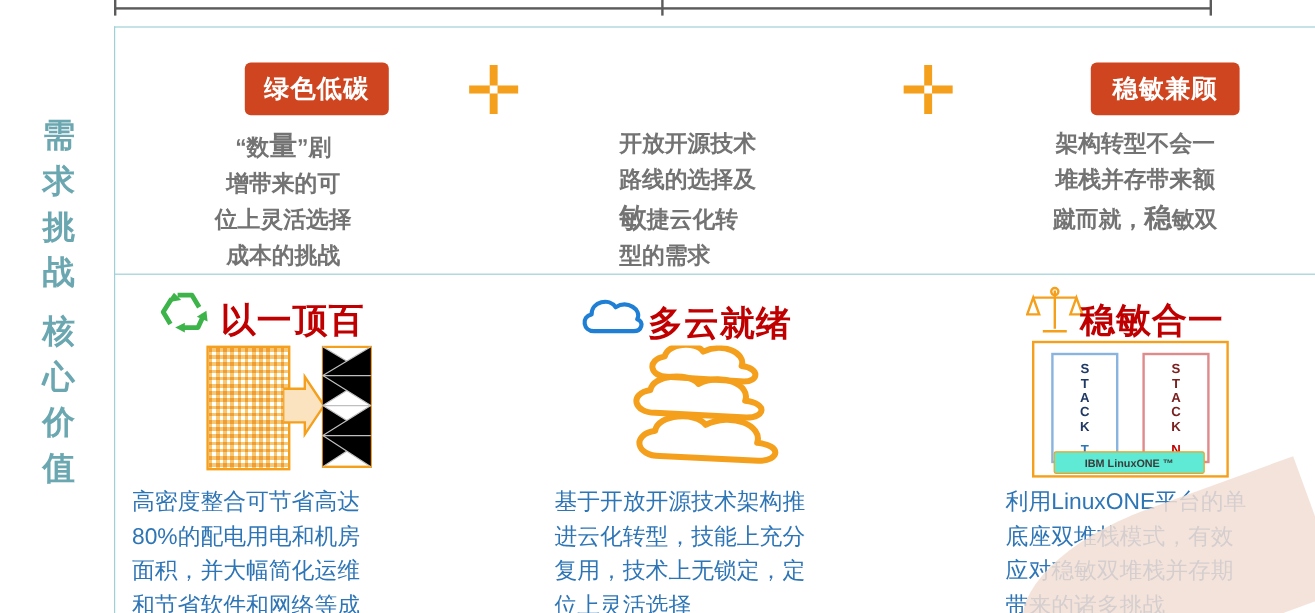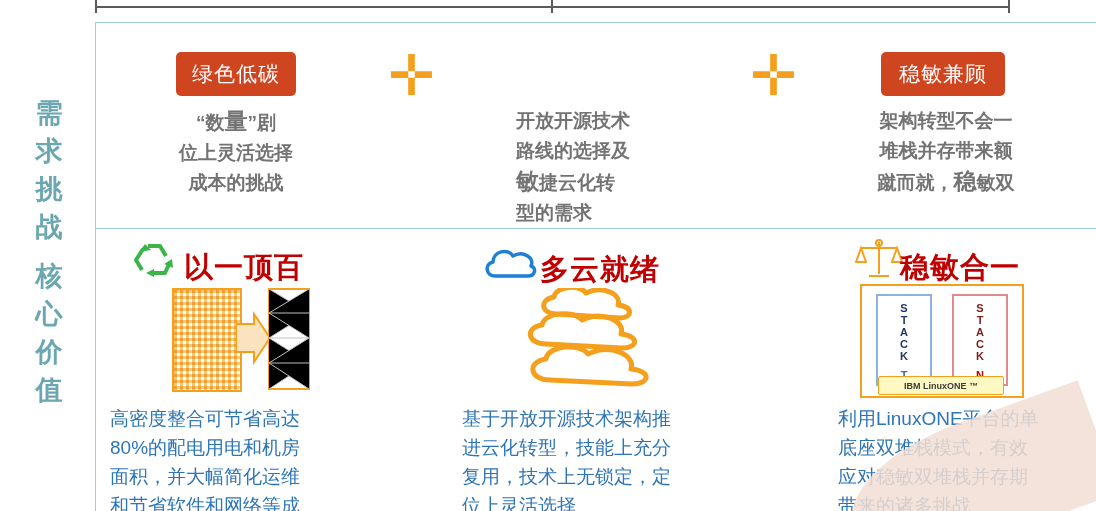--- a/index.html
+++ b/index.html
@@ -31,23 +31,24 @@
   #need-label{top:72px;}
   #value-label{top:235px;}
 
   
   .hline{position:absolute;left:95px;width:1001px;height:1px;background:#9fd0d6;}
   .vline{position:absolute;top:22px;width:1px;background:#9fd0d6;}
 
   
   .pill{
     position:absolute;border-radius:5px;background:#cf4520;
-    color:#ffffff;font-weight:normal;font-size:21px;
+    color:#ffffff;font-weight:bold;font-size:21px;
     display:flex;align-items:center;justify-content:center;
     letter-spacing:1px;
+    margin-left:28px;
   }
   .redtxt{
     position:absolute;color:#737373;font-weight:bold;font-size:19px;
     line-height:30px;text-align:center;
   }
   .redtxt .big{font-size:23px;}
   .plus{position:absolute;color:#f5a01c;font-weight:bold;font-size:56px;line-height:56px;}
 
   
   .headline{
@@ -64,21 +65,21 @@
   .gridbox{position:absolute;left:172px;top:288px;width:66px;height:100px;
      border:2px solid #f5a01c;background:
      repeating-linear-gradient(to right,#f7c873 0 3px,#ffffff 3px 6px),
      repeating-linear-gradient(to bottom,#f7c873 0 3px,#ffffff 3px 6px);
      background-blend-mode:multiply;}
 
   
   .stackbox{position:absolute;border:2px solid #8ab4e0;background:#ffffff;}
   .stackletters{position:absolute;color:#1f3864;font-weight:bold;font-size:11px;
     line-height:12px;text-align:center;width:100%;}
-  .brandbar{position:absolute;border:1px solid #f5a01c;background:#fef9c3;border-radius:2px;
+  .brandbar{position:absolute;border:1px solid #f5a01c;background:#5eead4;border-radius:2px;
      color:#3b3b3b;font-size:9px;font-weight:bold;display:flex;align-items:center;justify-content:center;}
 
   .swoosh{position:absolute;right:-10px;bottom:-30px;width:260px;height:120px;
     background:#f2ded3;transform:rotate(-20deg);border-radius:50% 0 0 0;opacity:.85;}
 </style>
 </head>
 <body>
 
 <div class="canvas">
 
@@ -104,20 +105,21 @@
       <span>核</span>
       <span>心</span>
       <span>价</span>
       <span>值</span>
     </div>
   </div>
 
   <div class="pill" style="left:176px;top:52px;width:120px;height:44px;">绿色低碳</div>
   <div class="redtxt" style="left:156px;top:106px;width:160px;">
     <div>“数<span class="big">量</span>”剧</div>
+    <div>增带来的可</div>
     <div>位上灵活选择</div>
     <div>成本的挑战</div>
   </div>
 
   <div class="plus" style="left:388px;top:48px;">✛</div>
 
   <div class="redtxt" style="left:516px;top:106px;width:155px;text-align:left;">
     <div>开放开源技术</div>
     <div>路线的选择及</div>
     <div><span class="big">敏</span>捷云化转</div>

